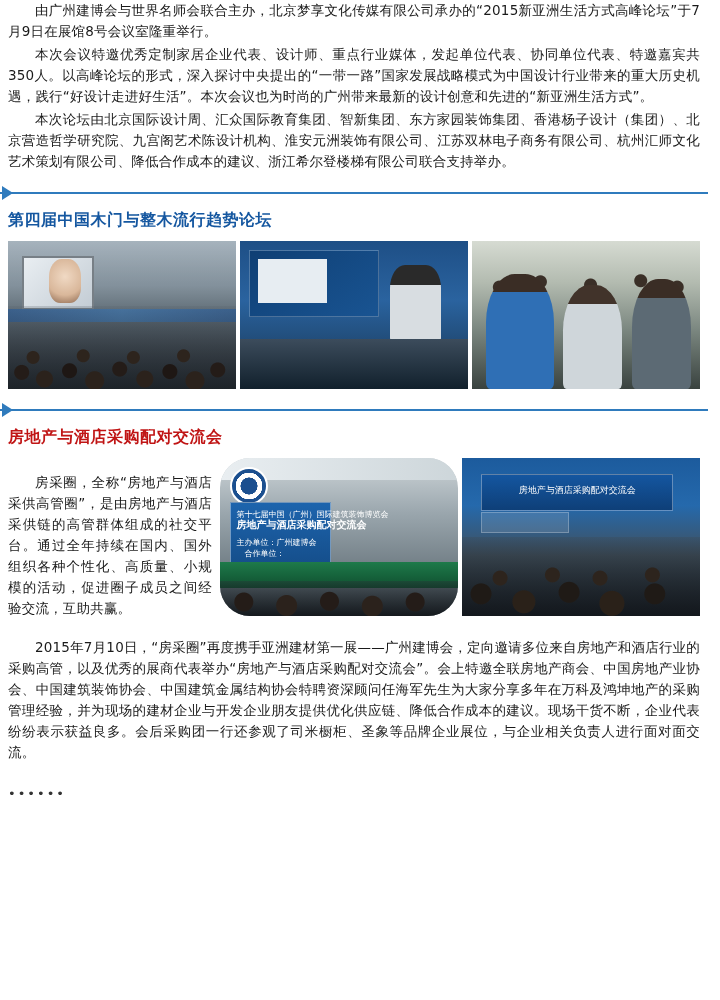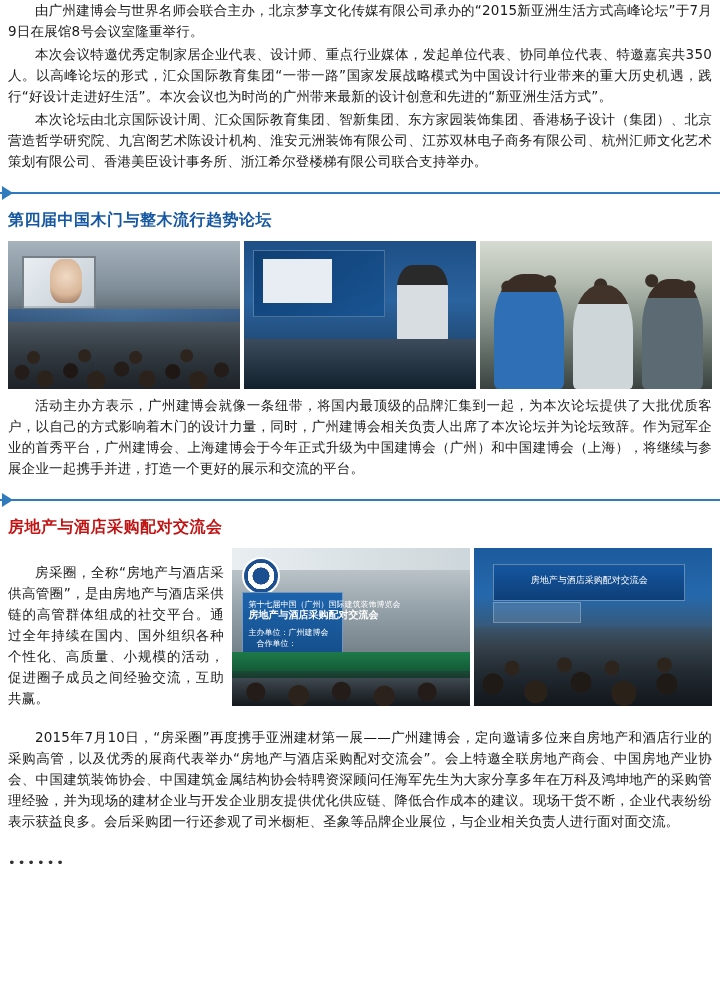--- a/index.html
+++ b/index.html
@@ -10,21 +10,21 @@
   body {
     width: 720px;
     height: 1000px;
     font-family: "DejaVu Sans", "Liberation Sans", sans-serif;
     color: #1a1a1a;
     position: relative;
     overflow: hidden;
   }
   .page {
     width: 720px;
-    padding: 0 0 0 0;
+    padding: 0 12px 0 0;
     box-sizing: border-box;
     position: relative;
   }
   .para {
     font-size: 13.5px;
     line-height: 21px;
     text-align: justify;
     margin: 0 8px 2px 8px;
     text-indent: 2em;
     letter-spacing: 0.2px;
@@ -203,20 +203,21 @@
       radial-gradient(circle at 12% 70%, #3a2f27 0 6px, transparent 7px),
       radial-gradient(circle at 30% 60%, #3a2f27 0 6px, transparent 7px),
       radial-gradient(circle at 52% 66%, #3a2f27 0 6px, transparent 7px),
       radial-gradient(circle at 74% 58%, #3a2f27 0 6px, transparent 7px),
       radial-gradient(circle at 90% 70%, #3a2f27 0 6px, transparent 7px);
   }
 
   
   .ph-stage {
     background: linear-gradient(to bottom,#cfd6d9 0%, #9aa6ad 35%, #4d5a62 100%);
+    border-radius: 30px;
   }
   .ph-stage .circle-logo {
     position: absolute;
     left: 4%; top: 6%;
     width: 34px; height: 34px;
     border-radius: 50%;
     background: radial-gradient(circle,#1b4f8f 35%, #ffffff 36% 55%, #1b4f8f 56%);
     border: 2px solid #ffffff;
   }
   .ph-stage .banner-blue {
@@ -330,22 +331,22 @@
     letter-spacing: 2px;
   }
 </style>
 </head>
 <body>
 
 <div class="page">
 
   <div>
     <p class="para para-top">由广州建博会与世界名师会联合主办，北京梦享文化传媒有限公司承办的“2015新亚洲生活方式高峰论坛”于7月9日在展馆8号会议室隆重举行。</p>
-    <p class="para">本次会议特邀优秀定制家居企业代表、设计师、重点行业媒体，发起单位代表、协同单位代表、特邀嘉宾共350人。以高峰论坛的形式，汇众国际教育集团“一带一路”国家发展战略模式为中国设计行业带来的重大历史机遇，践行“好设计走进好生活”。本次会议也为时尚的广州带来最新的设计创意和先进的“新亚洲生活方式”。</p>
-    <p class="para">本次论坛由北京国际设计周、汇众国际教育集团、智新集团、东方家园装饰集团、香港杨子设计（集团）、北京营造哲学研究院、九宫阁艺术陈设计机构、淮安元洲装饰有限公司、江苏双林电子商务有限公司、杭州汇师文化艺术策划有限公司、香港美臣设计事务所、浙江希尔登楼梯有限公司联合支持举办。</p>
+    <p class="para">本次会议特邀优秀定制家居企业代表、设计师、重点行业媒体，发起单位代表、协同单位代表、特邀嘉宾共350人。以高峰论坛的形式，深入探讨中央提出的“一带一路”国家发展战略模式为中国设计行业带来的重大历史机遇，践行“好设计走进好生活”。本次会议也为时尚的广州带来最新的设计创意和先进的“新亚洲生活方式”。</p>
+    <p class="para">本次论坛由北京国际设计周、汇众国际教育集团、智新集团、东方家园装饰集团、香港杨子设计（集团）、北京营造哲学研究院、九宫阁艺术陈设计机构、淮安元洲装饰有限公司、江苏双林电子商务有限公司、杭州汇师文化艺术策划有限公司、降低合作成本的建议、浙江希尔登楼梯有限公司联合支持举办。</p>
   </div>
 
   <div class="divider-wrap">
     <div class="divider-line"></div>
     <div class="divider-arrow"></div>
   </div>
 
   <div>
     <div class="section-title title-blue">第四届中国木门与整木流行趋势论坛</div>
 
@@ -363,21 +364,20 @@
         <div class="desk"></div>
       </div>
       <div class="photo h1 ph-crowd">
         <div class="bg-heads"></div>
         <div class="f1"></div>
         <div class="f2"></div>
         <div class="f3"></div>
       </div>
     </div>
 
-    <p class="para">活动主办方表示，广州建博会就像一条纽带，将国内最顶级的品牌汇集到一起，为本次论坛提供了大批优质客户，以自己的方式影响着木门的设计力量，同时，广州建博会相关负责人出席了本次论坛并为论坛致辞。作为冠军企业的首秀平台，广州建博会、上海建博会于今年正式升级为中国建博会（广州）和中国建博会（上海），将继续与参展企业一起携手并进，打造一个更好的展示和交流的平台。</p>
   </div>
 
   <div class="divider-wrap">
     <div class="divider-line"></div>
     <div class="divider-arrow"></div>
   </div>
 
   <div>
     <div class="section-title title-red">房地产与酒店采购配对交流会</div>
 

